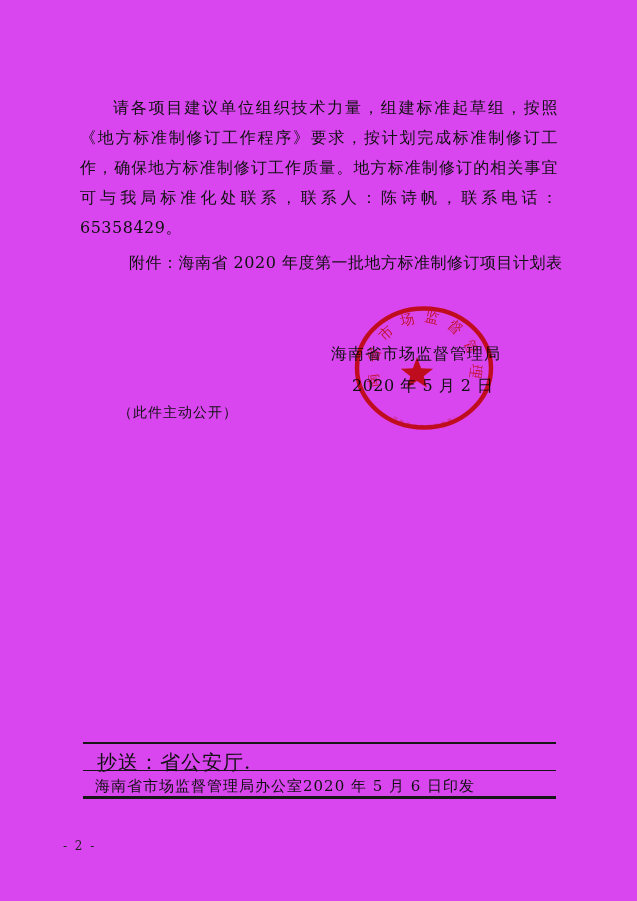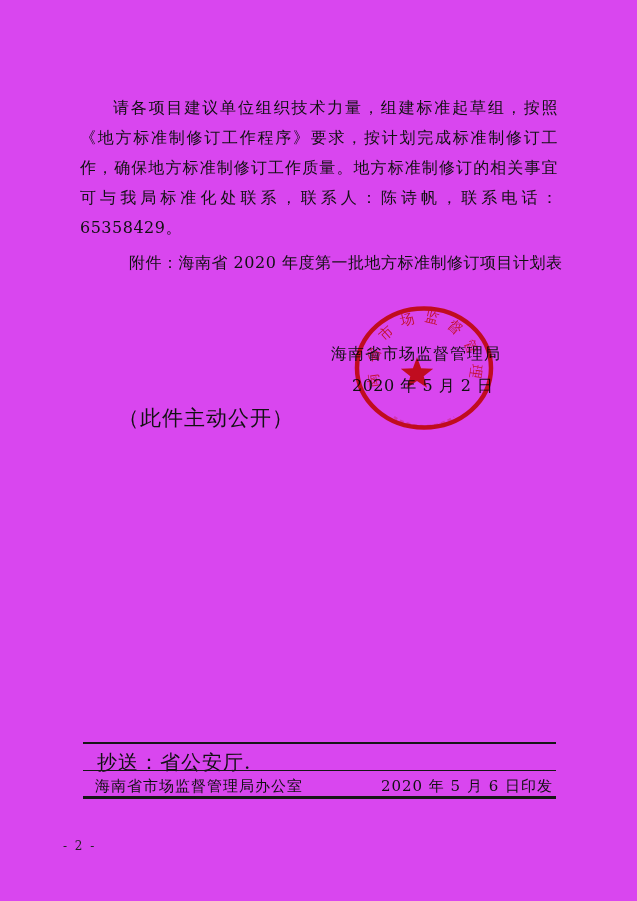--- a/index.html
+++ b/index.html
@@ -55,21 +55,21 @@
     top: 376px;
     font-size: 16px;
     letter-spacing: 0.5px;
     white-space: nowrap;
     z-index: 1;
   }
   .publicity {
     position: absolute;
     left: 118px;
     top: 404px;
-    font-size: 21px;
+    font-size: 14px;
     letter-spacing: 1px;
     white-space: nowrap;
   }
   .seal {
     position: absolute;
     left: 350px;
     top: 301px;
     width: 148px;
     height: 138px;
     mix-blend-mode: multiply;
@@ -92,21 +92,20 @@
     font-size: 20px;
     letter-spacing: 1px;
     white-space: nowrap;
   }
   .issuer-row {
     position: absolute;
     left: 95px;
     top: 777px;
     width: 458px;
     display: flex;
-    justify-content: space-between;
     font-size: 15px;
     letter-spacing: 1px;
     white-space: nowrap;
   }
   .page-number {
     position: absolute;
     left: 63px;
     top: 839px;
     font-size: 12px;
     letter-spacing: 2px;

